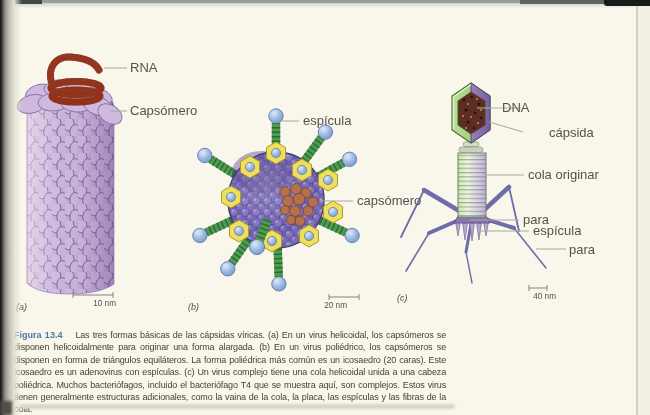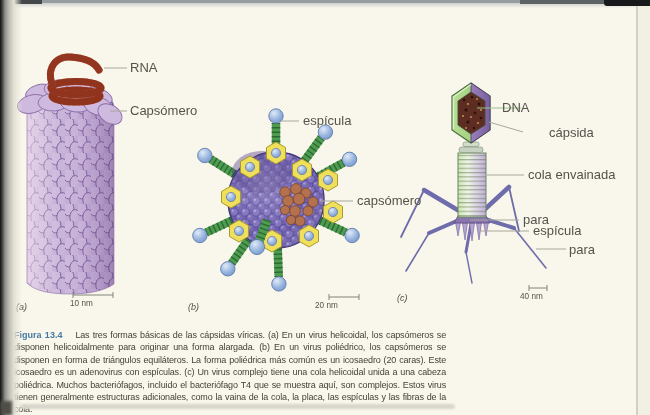--- a/index.html
+++ b/index.html
@@ -18,21 +18,21 @@
     background:linear-gradient(to right,#121212 0,#3d3c3a 2px,#8f8e8a 5px,#bdbcb2 9px,#e4e1d4 14px,rgba(249,246,236,0) 22px);}
   .edge-right-line{position:absolute;left:636px;top:6px;width:2px;height:409px;background:#d3d0c2;}
   .edge-right-pane{position:absolute;left:638px;top:6px;width:12px;height:409px;background:#f2efe3;}
   .bottom-smudge{position:absolute;left:20px;top:404px;width:435px;height:5px;background:#d7d6cc;border-radius:3px;filter:blur(1px);}
   .bottom-corner{position:absolute;left:0;top:401px;width:12px;height:14px;background:#504e49;filter:blur(1.5px);}
 
   .fig-canvas{position:absolute;left:0;top:0;}
 
   .lbl{position:absolute;font-size:13px;color:#54534a;white-space:nowrap;line-height:10px;}
   .letter{position:absolute;font-size:9px;font-style:italic;color:#54534a;}
-  .scaletxt{position:absolute;font-size:8.2px;color:#54534a;text-align:left;}
+  .scaletxt{position:absolute;font-size:8.2px;color:#54534a;text-align:right;}
 
   .caption{
     position:absolute;left:14px;top:329px;width:432px;
     font-size:9px;line-height:12.4px;letter-spacing:-0.15px;
     color:#454336;text-align:justify;
   }
   .fig-num{font-weight:bold;color:#4579a4;margin-right:13px;letter-spacing:0;}
 </style>
 </head>
 <body>
@@ -310,21 +310,21 @@
         <line x1="547" y1="285" x2="547" y2="291"></line>
     </g>
   </svg>
 
   <span class="lbl" style="left:130px;top:63px">RNA</span>
   <span class="lbl" style="left:130px;top:106px">Capsómero</span>
   <span class="lbl" style="left:303px;top:116px">espícula</span>
   <span class="lbl" style="left:357px;top:196px">capsómero</span>
   <span class="lbl" style="left:502px;top:103px">DNA</span>
   <span class="lbl" style="left:549px;top:128px">cápsida</span>
-  <span class="lbl" style="left:528px;top:170px">cola envainada</span>
+  <span class="lbl" style="left:528px;top:170px">cola originar</span>
   <span class="lbl" style="left:523px;top:215px">para</span>
   <span class="lbl" style="left:533px;top:226px">espícula</span>
   <span class="lbl" style="left:569px;top:245px">para</span>
 
   <span class="letter" style="left:16px;top:302px">(a)</span>
   <span class="letter" style="left:188px;top:302px">(b)</span>
   <span class="letter" style="left:397px;top:293px">(c)</span>
 
   <span class="scaletxt" style="left:70px;width:46px;top:299px">10 nm</span>
   <span class="scaletxt" style="left:315px;width:32px;top:301px">20 nm</span>

